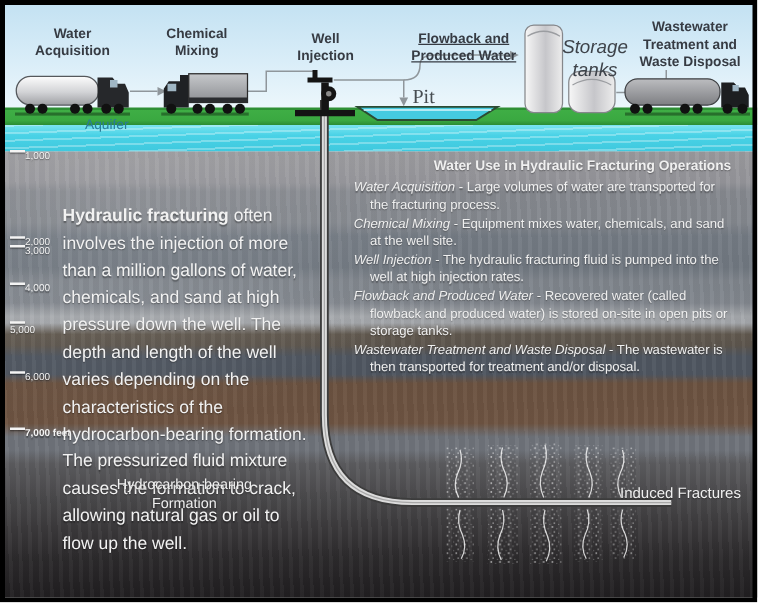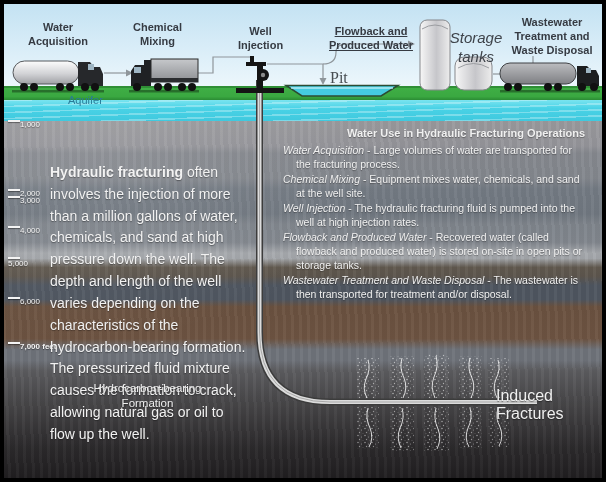--- a/index.html
+++ b/index.html
@@ -46,21 +46,21 @@
     line-height:1.56;text-shadow:0 1px 1px rgba(0,0,0,.35);z-index:10;}
   .left-para .lead{font-weight:bold;}
   .info{position:absolute;left:283px;top:127px;width:302px;color:#f0f0f0;font-size:10.5px;
     text-shadow:0 1px 1px rgba(0,0,0,.35);z-index:10;}
   .info .title{font-weight:bold;font-size:11px;text-align:right;margin-bottom:5px;}
   .info .item{padding-left:13px;text-indent:-13px;line-height:1.33;margin-bottom:1px;}
   .info .term{font-style:italic;}
   .formation-label{position:absolute;left:55px;top:381px;width:185px;color:#efefef;font-weight:normal;
     font-size:11.5px;line-height:1.3;text-align:center;white-space:pre-line;
     text-shadow:0 1px 2px rgba(0,0,0,.5);z-index:10;}
-  .fractures-label{position:absolute;left:496px;top:387px;color:#f0f0f0;font-size:16px;
+  .fractures-label{position:absolute;left:496px;top:387px;color:#f0f0f0;font-size:12px;
     text-shadow:0 1px 1px rgba(0,0,0,.45);z-index:10;}
   #art{position:absolute;left:0;top:0;z-index:5;pointer-events:none;}
 </style>
 </head>
 <body>
 
 <div id="stage">
 
   <div class="layer sky"></div>
   <div class="layer underground"></div>

